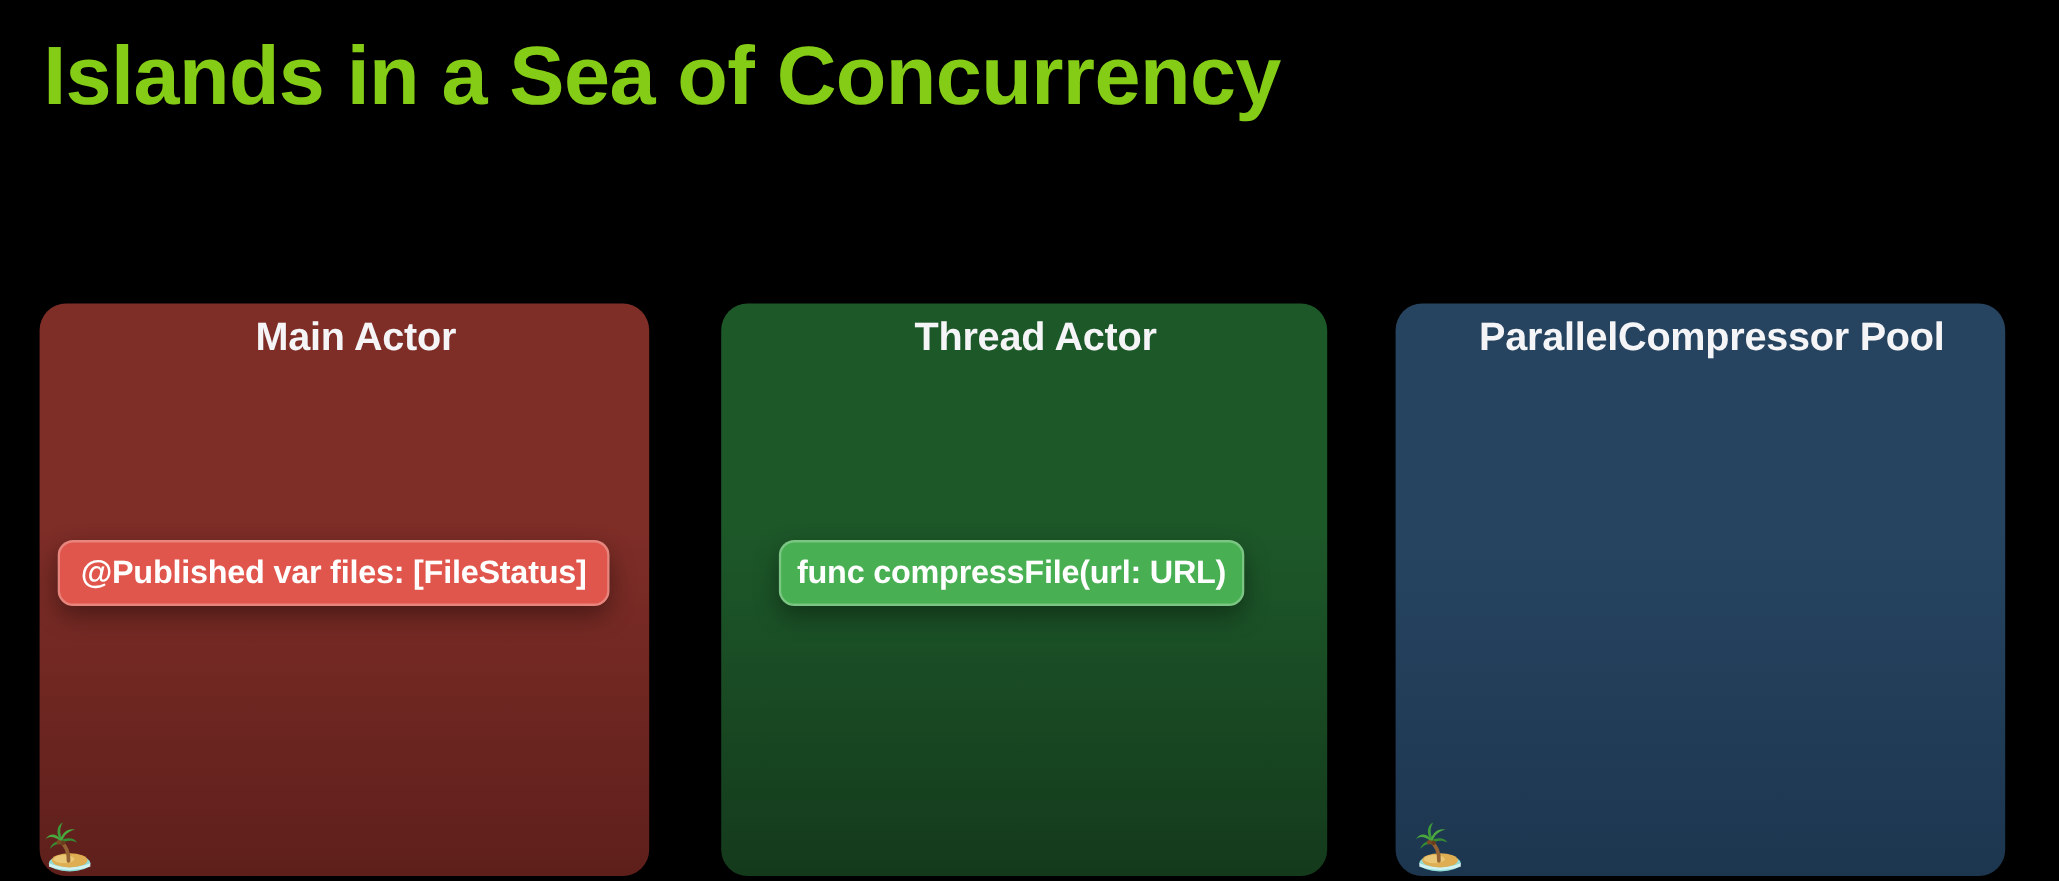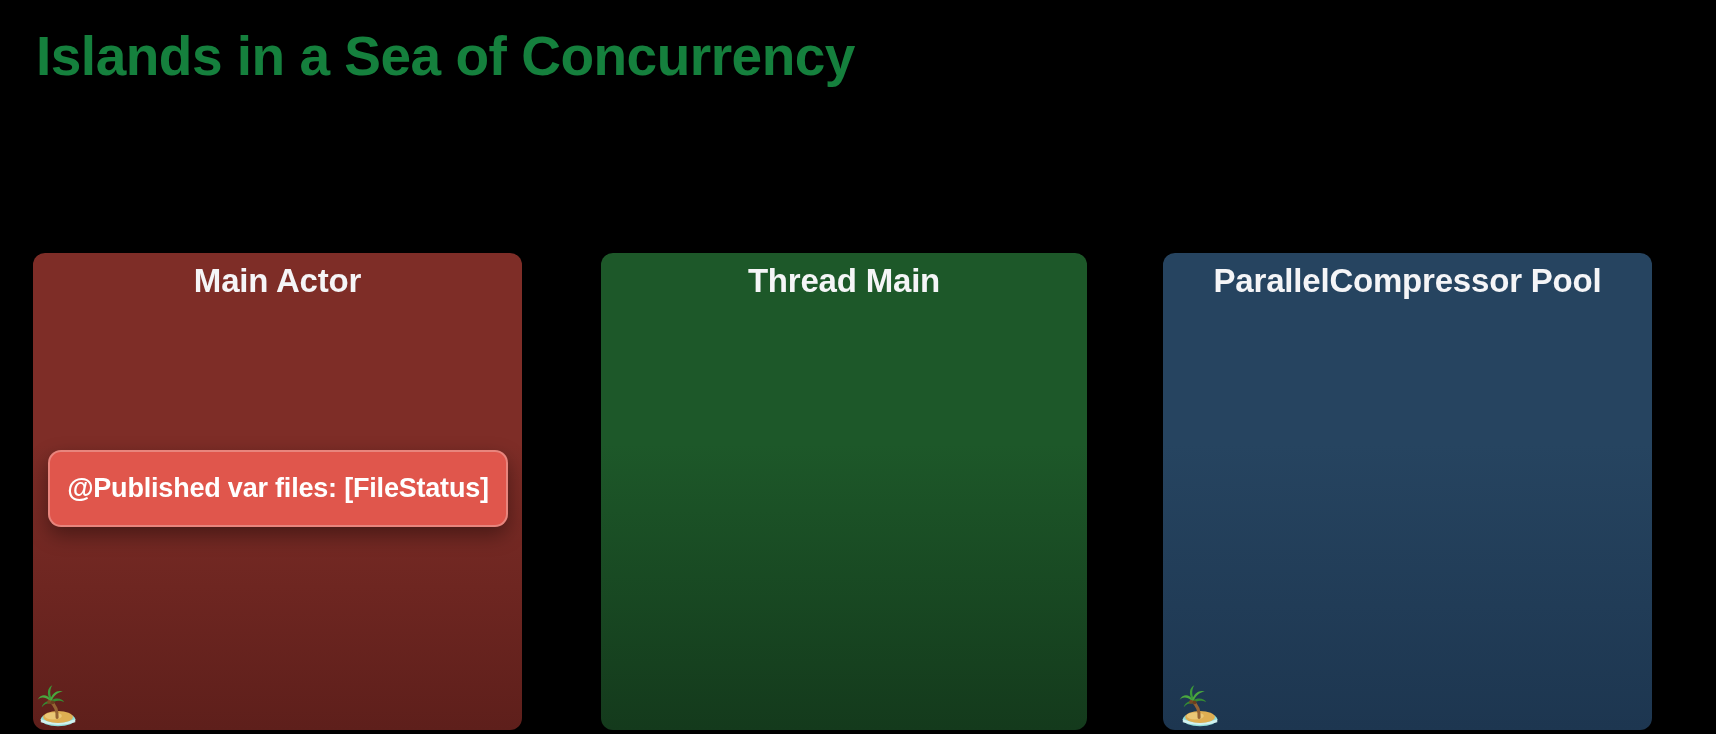--- a/index.html
+++ b/index.html
@@ -13,51 +13,52 @@
     width: 1716px;
     height: 734px;
     background: #000000;
     overflow: hidden;
   }
   .slide-title {
     position: absolute;
     left: 36px;
     top: 26px;
     margin: 0;
-    font-size: 55px;
+    font-size: 69px;
     line-height: 1.1;
     font-weight: 700;
     letter-spacing: -0.5px;
-    color: #15803d;
+    color: #84cc16;
     white-space: nowrap;
   }
   .card {
     position: absolute;
     top: 253px;
     height: 477px;
-    border-radius: 12px;
+    border-radius: 22px;
     background: linear-gradient(180deg, var(--card-top) 0%, var(--card-top) 40%, var(--card-bottom) 100%);
     box-shadow: 0 10px 30px rgba(0,0,0,0.55);
+    padding-left: 19px;
   }
   .card-0 { left: 33px;   width: 489px; }
   .card-1 { left: 601px;  width: 486px; }
   .card-2 { left: 1163px; width: 489px; }
   .card-title {
     padding-top: 9px;
     text-align: center;
     font-size: 33px;
     font-weight: 700;
     letter-spacing: -0.2px;
     color: #f5f5f7;
     white-space: nowrap;
   }
   .member-pill {
     position: absolute;
     top: 197px;
-    height: 77px;
+    height: 55px;
     box-sizing: border-box;
     border-radius: 13px;
     background: var(--button-bg);
     border: 2px solid rgba(255,255,255,0.28);
     box-shadow: 0 8px 20px rgba(0,0,0,0.38);
     display: flex;
     align-items: center;
     justify-content: center;
     color: #ffffff;
     font-size: 27px;
@@ -97,21 +98,22 @@
       <path d="M14.6 20 C11 13 12 7 17 4.5 C13.5 10.5 15 15.5 16.5 18.5 Z" fill="#3c9a38"></path>
       <path d="M14.6 20 C17 12 23 9 28 11 C21.5 12 18 16.5 16.8 20 Z" fill="#4aa83e"></path>
       <path d="M15 20.5 C21 17 27 18 29.5 22 C24 19.5 19 20.5 16.5 23 Z" fill="#358c33"></path>
       <path d="M14.5 20.5 C10 21 6.5 24 6 27.5 C9.5 23.5 13 23 15.5 23.5 Z" fill="#358c33"></path>
       <circle cx="13.6" cy="21.8" r="2" fill="#7a4a22"></circle>
       <circle cx="17.2" cy="22.3" r="2" fill="#6b3f1d"></circle>
     </svg>
   </section>
 
   <section class="card card-1" style="--card-top: #1d5829; --card-bottom: #143a1c; --button-bg: #48b053;">
-    <div class="card-title">Thread Main</div>
+    <div class="card-title">Thread Actor</div>
+    <div class="member-pill">func compressFile(url: URL)</div>
 
   </section>
 
   <section class="card card-2" style="--card-top: #264460; --card-bottom: #1d3650; --button-bg: #4c8ed1;">
     <div class="card-title">ParallelCompressor Pool</div>
     <svg class="island" viewBox="0 0 48 48" aria-hidden="true">
       <ellipse cx="23" cy="40" rx="18" ry="7.2" fill="#8fdcd8"></ellipse>
       <path d="M5 40 Q23 47 41 40 L41 43 Q23 49 5 43 Z" fill="#d9f4f2" opacity="0.9"></path>
       <ellipse cx="23" cy="37.5" rx="15.5" ry="6.2" fill="#dfae52"></ellipse>
       <ellipse cx="18" cy="36.5" rx="9" ry="3.6" fill="#eccb7d" opacity="0.85"></ellipse>

